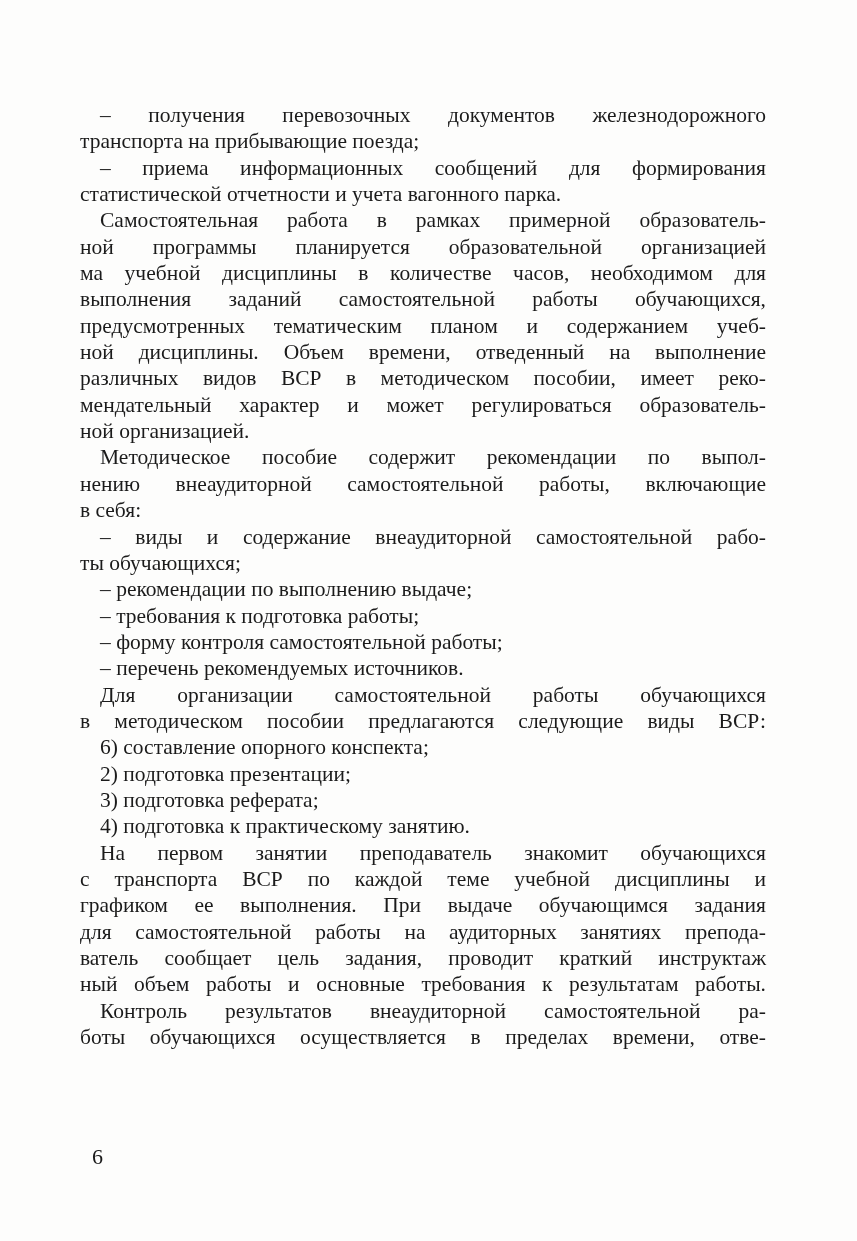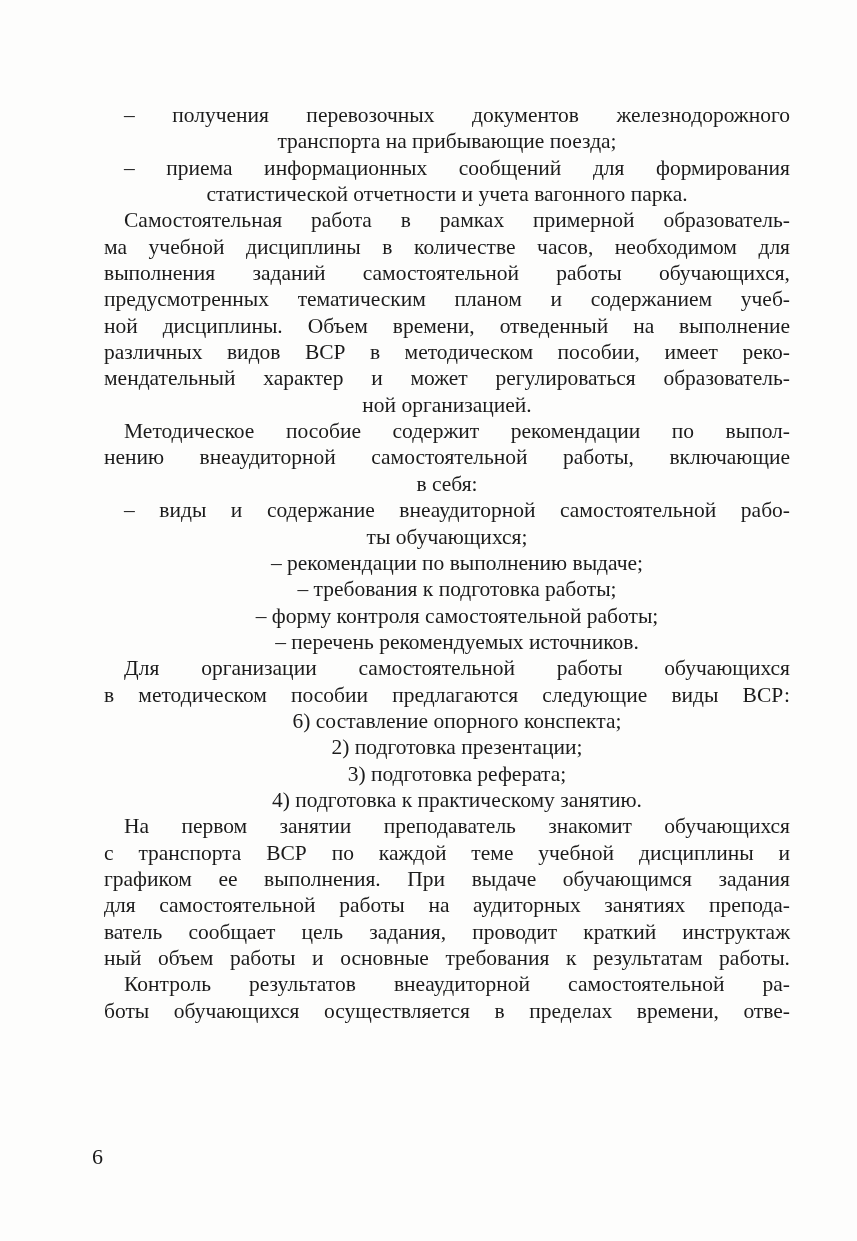--- a/index.html
+++ b/index.html
@@ -15,29 +15,29 @@
     position: relative;
     width: 857px;
     height: 1241px;
     background: #fdfdfc;
     overflow: hidden;
     font-family: "Liberation Serif", "DejaVu Serif", serif;
     color: #1b1b1b;
   }
   .text-block {
     position: absolute;
-    left: 104px;
+    left: 80px;
     top: 102px;
     width: 686px;
   }
   .line {
     font-size: 21.5px;
     line-height: 26.35px;
     height: 26.35px;
-    text-align: center;
+    text-align: left;
     white-space: normal;
   }
   .line.just {
     text-align: justify;
     text-align-last: justify;
   }
   .line.indent {
     text-indent: 20px;
   }
   .page-number {
@@ -52,20 +52,21 @@
 </head>
 <body>
 
 <div class="page">
   <div class="text-block" id="text-block">
       <div class="line just indent">– получения перевозочных документов железнодорожного</div>
       <div class="line">транспорта на прибывающие поезда;</div>
       <div class="line just indent">– приема информационных сообщений для формирования</div>
       <div class="line">статистической отчетности и учета вагонного парка.</div>
       <div class="line just indent">Самостоятельная работа в рамках примерной образователь-</div>
+      <div class="line just">ной программы планируется образовательной организацией</div>
       <div class="line just">ма учебной дисциплины в количестве часов, необходимом для</div>
       <div class="line just">выполнения заданий самостоятельной работы обучающихся,</div>
       <div class="line just">предусмотренных тематическим планом и содержанием учеб-</div>
       <div class="line just">ной дисциплины. Объем времени, отведенный на выполнение</div>
       <div class="line just">различных видов ВСР в методическом пособии, имеет реко-</div>
       <div class="line just">мендательный характер и может регулироваться образователь-</div>
       <div class="line">ной организацией.</div>
       <div class="line just indent">Методическое пособие содержит рекомендации по выпол-</div>
       <div class="line just">нению внеаудиторной самостоятельной работы, включающие</div>
       <div class="line">в себя:</div>

